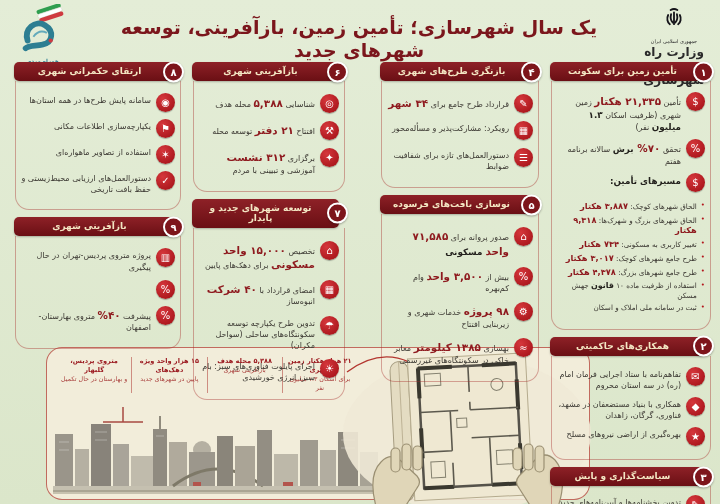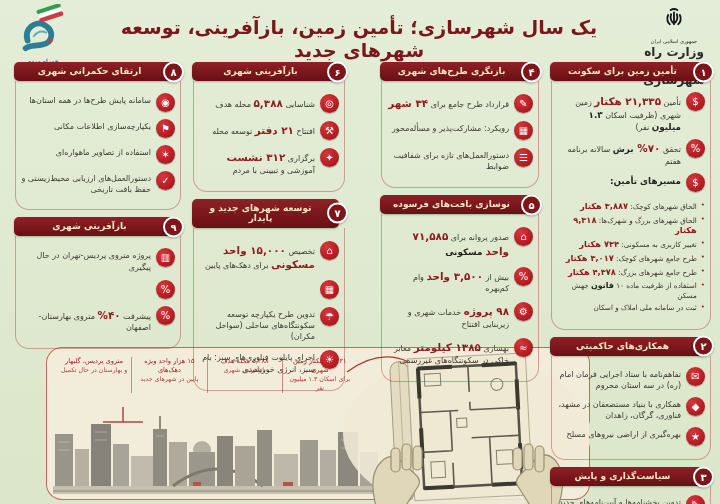--- a/index.html
+++ b/index.html
@@ -46,21 +46,21 @@
   .srow{display:flex;gap:4px;align-items:flex-start;font-size:7.2px;line-height:1.3;color:#3b3832;margin:3px 0;}
   .srow .dot{color:#b3161c;font-size:7px;}
   .srow .hl{font-size:1.15em;}
 
   
   .panel{position:absolute;left:46px;top:347px;width:542px;height:151px;background:#f2edda;
         border:1px solid rgba(178,62,52,.75);border-radius:16px;overflow:visible;}
   .caps{position:absolute;top:9px;left:10px;width:300px;display:flex;direction:rtl;}
   .cap{flex:1;padding:0 3px;text-align:center;border-left:1px solid rgba(170,45,40,.5);}
   .cap:last-child{border-left:none;}
-  .cap .c1{font-size:6.6px;font-weight:normal;color:#9c1c22;line-height:1.4;}
+  .cap .c1{font-size:6.6px;font-weight:bold;color:#9c1c22;line-height:1.4;}
   .cap .c2{font-size:6.3px;color:#a93f3c;line-height:1.4;}
   .sky{position:absolute;left:6px;bottom:3px;width:330px;height:102px;}
   .hands{position:absolute;left:292px;top:-6px;width:256px;height:168px;}
 </style>
 </head>
 <body>
 
 <div class="page">
 
   <div class="logo-box">
@@ -309,20 +309,21 @@
       </div>
       <div class="sec">
         <div class="sec-head"><span class="sec-num">۷</span><span>توسعه شهرهای جدید و پایدار</span></div>
         <div class="sec-body">
           <div class="item">
             <span class="ico">⌂</span>
             <div class="itxt"><span>تخصیص </span><span class="hl">۱۵,۰۰۰ واحد مسکونی</span><span> برای دهک‌های پایین</span></div>
           </div>
           <div class="item">
             <span class="ico">▦</span>
+            <div class="itxt"><span>امضای قرارداد با </span><span class="hl">۴۰ شرکت</span><span> انبوه‌ساز</span></div>
           </div>
           <div class="item">
             <span class="ico">☂</span>
             <div class="itxt"><span>تدوین طرح یکپارچه توسعه سکونتگاه‌های ساحلی (سواحل مکران)</span></div>
           </div>
           <div class="item">
             <span class="ico">☀</span>
             <div class="itxt"><span>اجرای پایلوت فناوری‌های سبز: بام سبز، انرژی خورشیدی</span></div>
           </div>
         </div>

